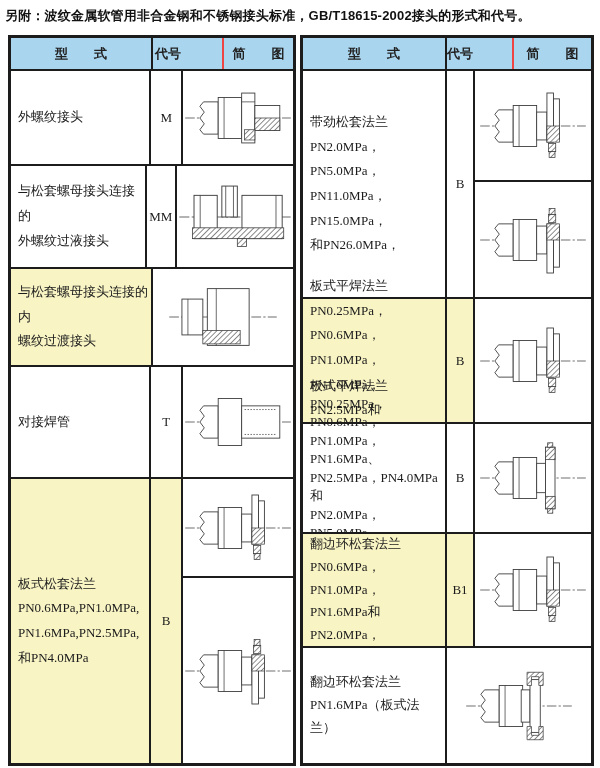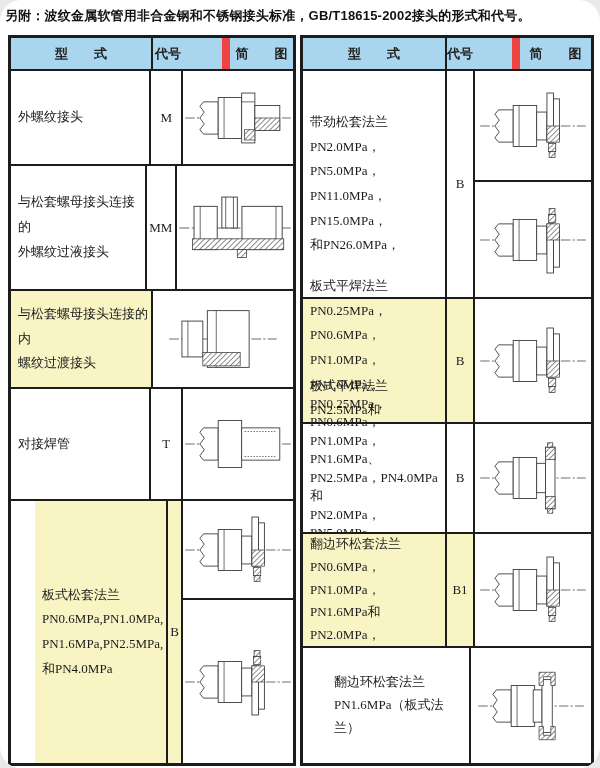--- a/index.html
+++ b/index.html
@@ -4,21 +4,20 @@
 <style>
   * { box-sizing: border-box; margin: 0; padding: 0; }
   html, body { background: #e9e9e9; }
   .page {
     position: relative;
     width: 600px; height: 768px;
     background: #ffffff;
     font-family: "Liberation Serif", "DejaVu Serif", serif;
     color: #1b1b1b;
     overflow: hidden;
-    border-radius: 21px;
   }
   .title {
     position: absolute; left: 5px; top: 7px; width: 592px;
     font-family: "Liberation Sans", "DejaVu Sans", sans-serif;
     font-weight: bold; font-size: 13px; letter-spacing: 0.2px;
     color: #111;
   }
   .half {
     position: absolute; top: 35px; height: 731px;
     border: 3px solid #1c1c1c;
@@ -31,25 +30,25 @@
   .hrow {
     display: flex; height: 33px; flex: 0 0 33px;
     background: #a9d5ef;
     border-bottom: 2px solid #1c1c1c;
   }
   .hrow .hc {
     display: flex; align-items: center; justify-content: center;
     font-size: 13px; font-weight: bold; color: #222;
   }
   .row { display: flex; border-bottom: 2px solid #1c1c1c; background: #fff; }
-  .row.last { flex: 1 1 auto; border-bottom: none; padding-left: 24px; }
+  .row.last { flex: 1 1 auto; border-bottom: none; }
 
   .c-type { width: 140px; }
   .c-code { width: 32px;  border-left: 2px solid #1c1c1c; }
-  .c-diag { flex: 1; border-left: 8px solid #ef4444; margin-left: 39px; }
+  .c-diag { flex: 1; border-left: 2px solid #ef4444; margin-left: 39px; }
   .half.right .c-type { width: 142px; }
   .half.right .c-code { width: 28px; }
 
   .cell-type {
     width: 140px; padding: 4px 3px 4px 7px;
     display: flex; align-items: center;
     font-size: 13px; line-height: 1.9;
     white-space: pre-line;
   }
   .half.right .cell-type { width: 142px; }
@@ -198,21 +197,21 @@
       <div class="cell-diag">
         <div class="sub">
             <svg class="dg" viewBox="0 0 150 100">
               <use href="#s-male"></use>
             </svg>
           </div>
       </div>
     </div>
 
 
-    <div class="row" style="height:125px">
+    <div class="row" style="height:103px">
       <div class="cell-type">与松套螺母接头连接的
 外螺纹过液接头</div>
       <div class="cell-code">MM</div>
       <div class="cell-diag">
         <div class="sub">
             <svg class="dg" style="width:116px;height:84px" viewBox="0 0 150 100">
               <use href="#s-nipple"></use>
             </svg>
           </div>
       </div>

